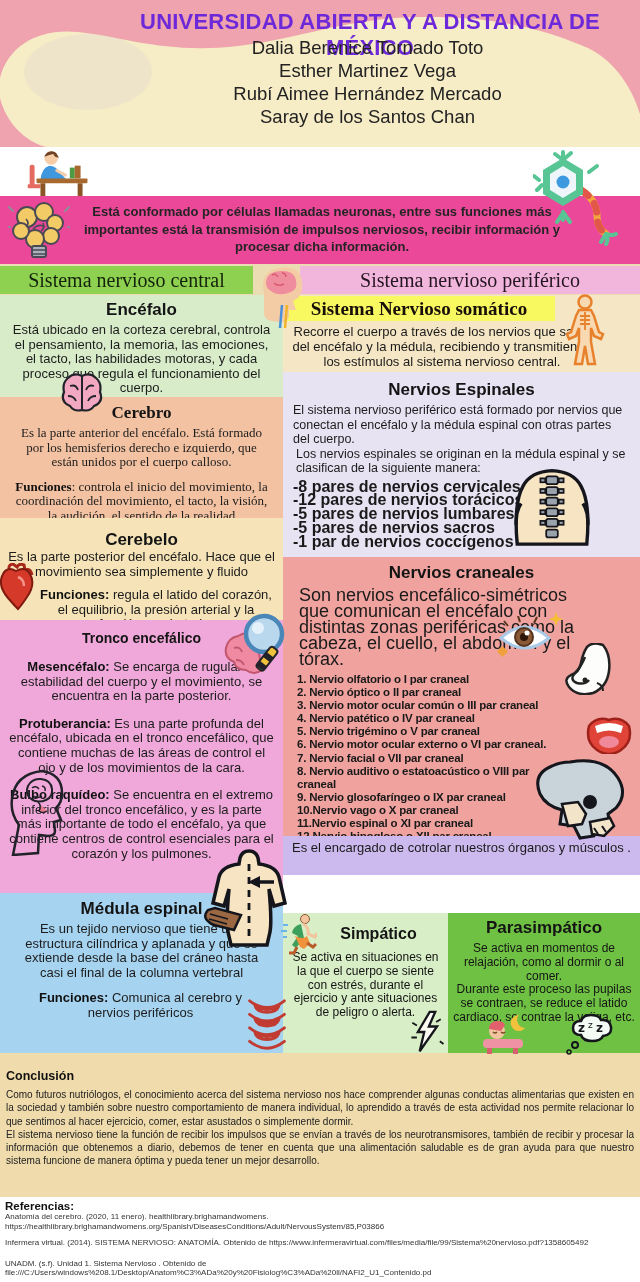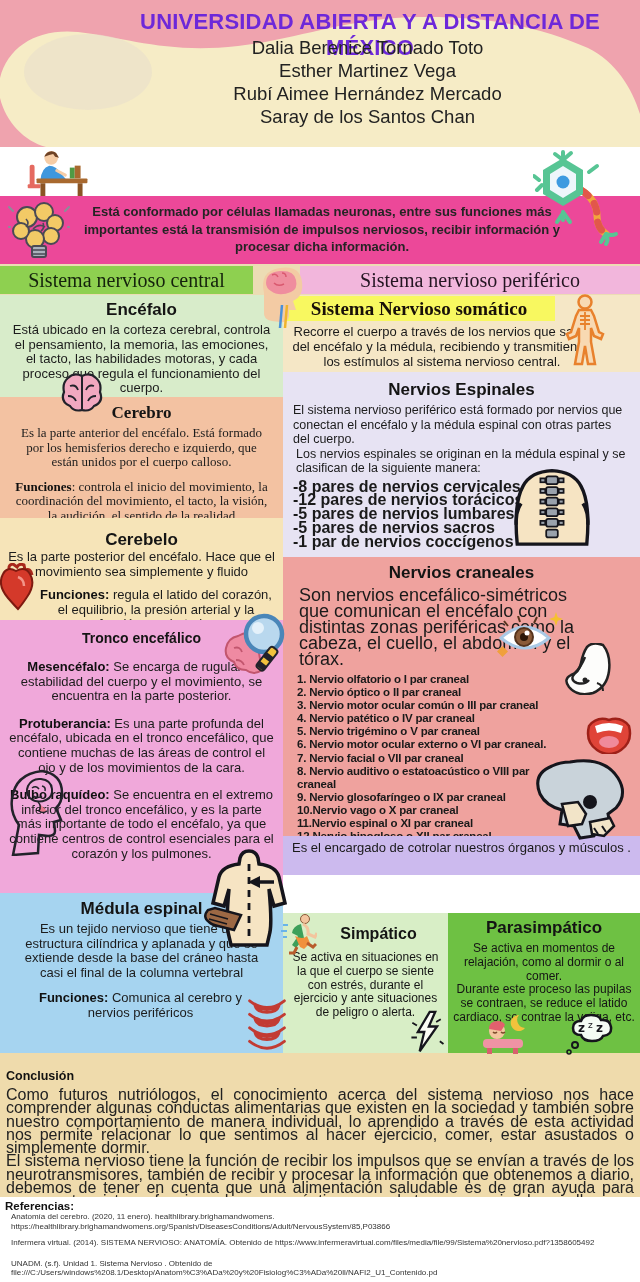--- a/index.html
+++ b/index.html
@@ -60,25 +60,25 @@
   .s-auto-text{left:283px;top:836px;width:357px;height:39px;background:#ccbaee;
                text-align:center;font-size:13px;line-height:15px;padding-top:4px;}
   .s-simpatico{left:283px;top:913px;width:165px;height:140px;background:#d8eec6;padding:4px 5px;}
   .s-parasimp{left:448px;top:913px;width:192px;height:140px;background:#6ec143;padding:3px 5px;}
   .h2-sm{font-weight:bold;font-size:16px;text-align:center;color:#141414;margin:2px 0;}
   .sub-body{font-size:12px;line-height:13.8px;text-align:center;color:#151515;}
   .simp-title{margin-left:26px;margin-top:8px;}
   
   .s-conclusion{left:0;top:1053px;width:640px;height:144px;background:#efdbac;padding:16px 6px;}
   .conc-label{font-weight:bold;font-size:12.5px;margin-bottom:5px;color:#111;}
-  .conc-p{font-size:16px;line-height:13.3px;text-align:justify;color:#222;}
+  .conc-p{font-size:10px;line-height:13.3px;text-align:justify;color:#222;}
   
   .s-refs{left:0;top:1197px;width:640px;height:85px;background:#ffffff;padding:3px 5px;}
   .refs-label{font-weight:bold;font-size:11.5px;color:#111;}
-  .ref-item{font-size:8px;line-height:9.6px;color:#333;margin-left:6px;}
+  .ref-item{font-size:8px;line-height:9.6px;color:#333;}
   .gap7{margin-top:7px;} .gap11{margin-top:11px;}
   .icon{position:absolute;z-index:6;}
 </style>
 </head>
 <body>
 
 <div class="page">
 
   <div class="sec header">
     <svg class="abs" style="left:0;top:0" width="640" height="147" viewBox="0 0 640 147">

